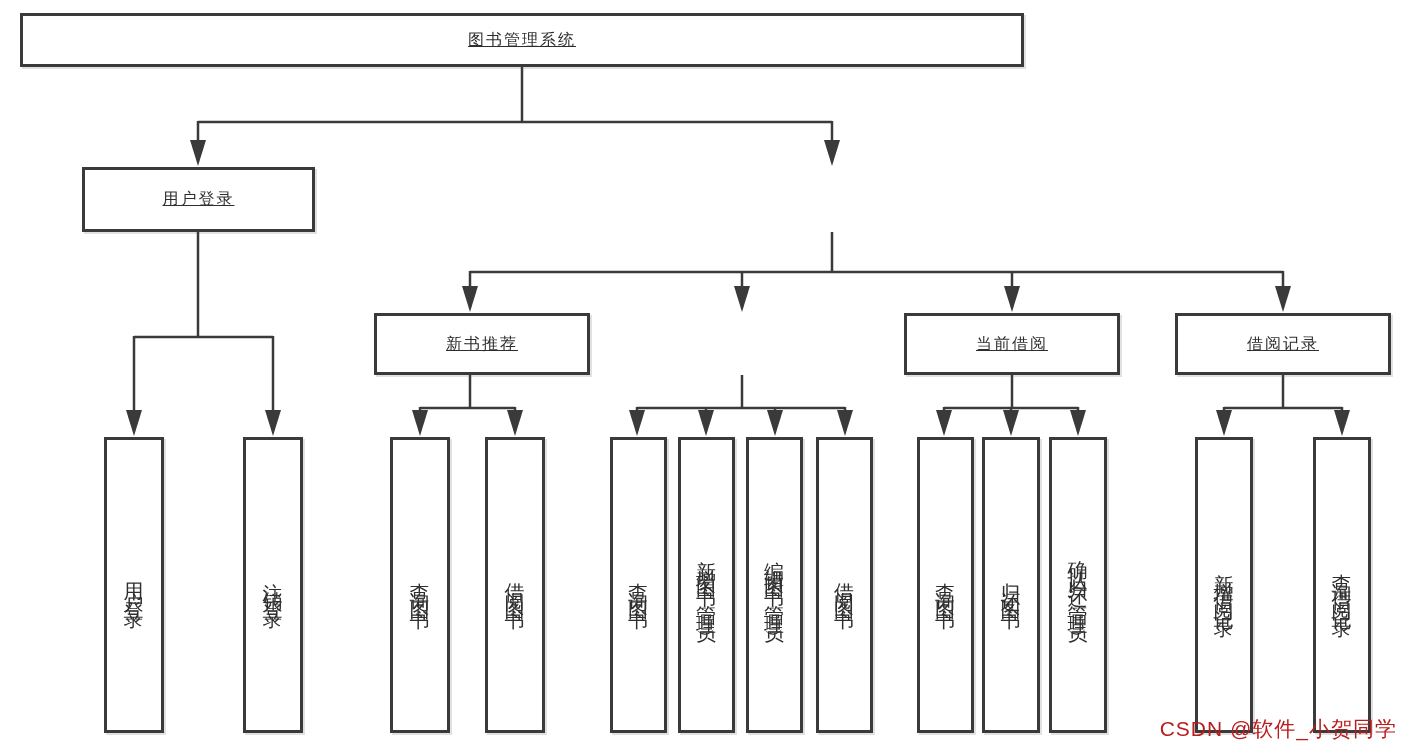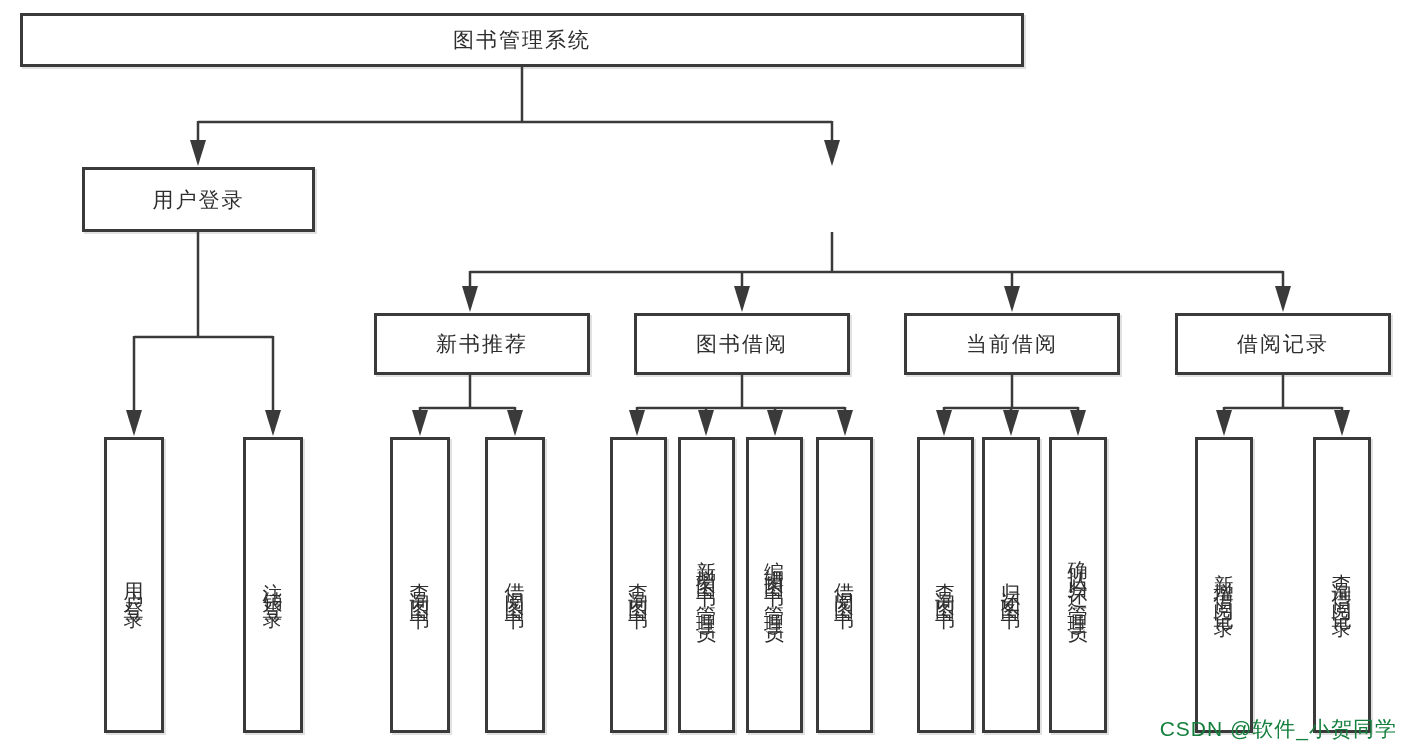--- a/index.html
+++ b/index.html
@@ -29,37 +29,38 @@
     border: 3px solid #3a3a3a;
     box-shadow: 2px 2px 0 rgba(90,90,90,0.18);
     color: #2e2e2e;
     display: flex;
     align-items: center;
     justify-content: center;
     z-index: 2;
     text-align: center;
   }
   .node.h {
-    font-size: 21px;
+    font-size: 16px;
     letter-spacing: 2px;
+    text-decoration: underline;
   }
   .node.v {
     writing-mode: vertical-rl;
     text-orientation: mixed;
     font-size: 20px;
     letter-spacing: 9px;
     line-height: 1;
   }
   #watermark {
     position: absolute;
     right: 8px;
     bottom: 4px;
     font-size: 21px;
     letter-spacing: 1px;
-    color: #15803d;
+    color: #b91c1c;
     z-index: 5;
     white-space: nowrap;
   }
   .stroke {
     stroke: #3a3a3a;
     stroke-width: 2.5;
     fill: none;
   }
   .arrow {
     fill: #3a3a3a;
@@ -131,21 +132,20 @@
     <polygon class="arrow" points="1216,410 1232,410 1224,436"></polygon>
     <path class="stroke" d="M1342 407 V414"></path>
     <polygon class="arrow" points="1334,410 1350,410 1342,436"></polygon>
   </svg>
 
   <div class="node h" style="left:20px; top:13px; width:1004px; height:54px;">图书管理系统</div>
 
   <div class="node h" style="left:82px; top:167px; width:233px; height:65px;">用户登录</div>
 
   <div class="node h" style="left:374px; top:313px; width:216px; height:62px;">新书推荐</div>
-  <div class="node h" style="left:634px; top:313px; width:216px; height:62px;">图书借阅</div>
   <div class="node h" style="left:904px; top:313px; width:216px; height:62px;">当前借阅</div>
   <div class="node h" style="left:1175px; top:313px; width:216px; height:62px;">借阅记录</div>
 
   <div class="node v" style="left:104px; top:437px; width:60px; height:296px;">用户登录</div>
   <div class="node v" style="left:243px; top:437px; width:60px; height:296px;">注销登录</div>
 
   <div class="node v" style="left:390px; top:437px; width:60px; height:296px;">查询图书</div>
   <div class="node v" style="left:485px; top:437px; width:60px; height:296px;">借阅图书</div>
 
   <div class="node v" style="left:610px; top:437px; width:57px; height:296px;">查询图书</div>

